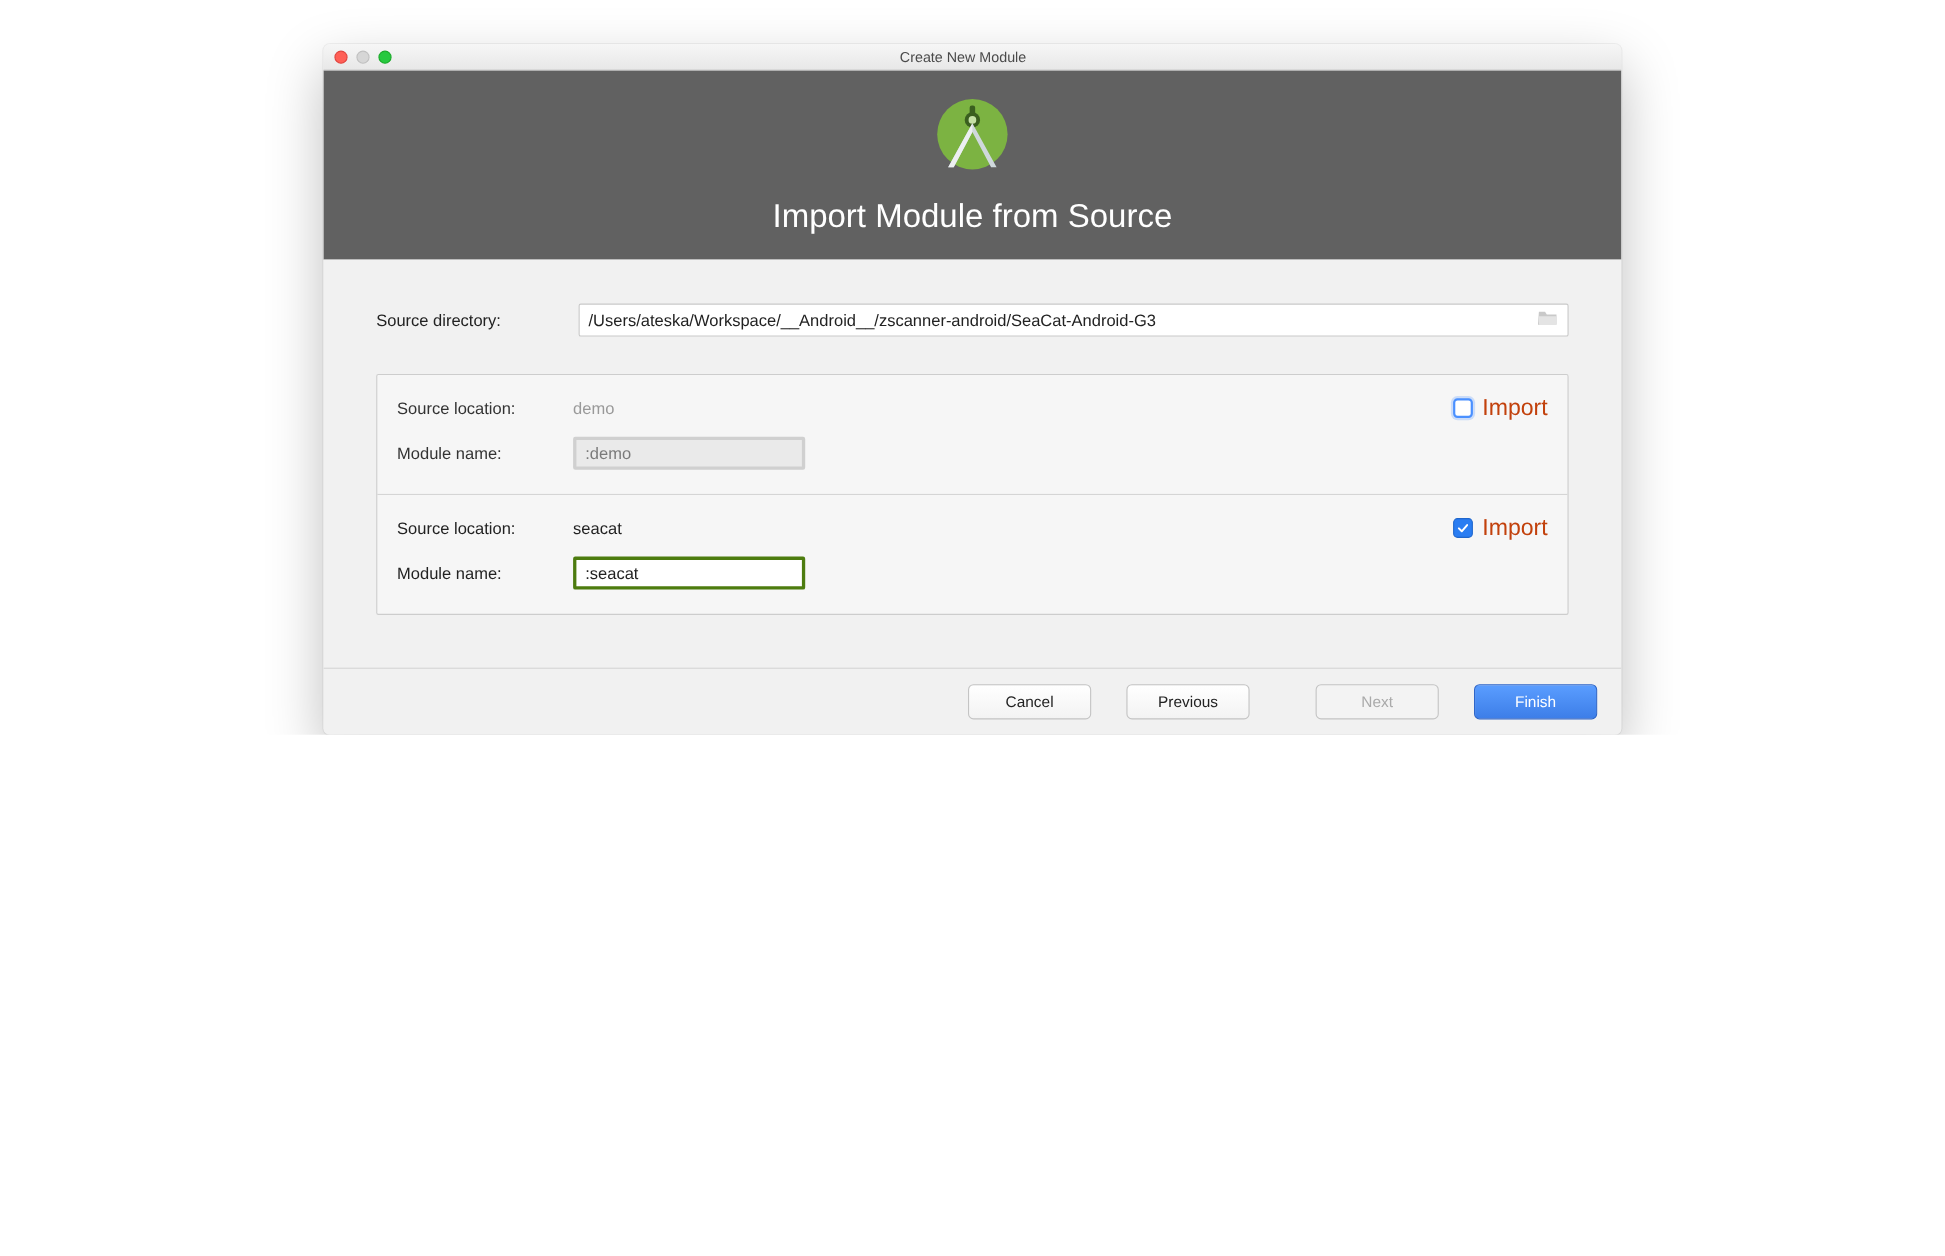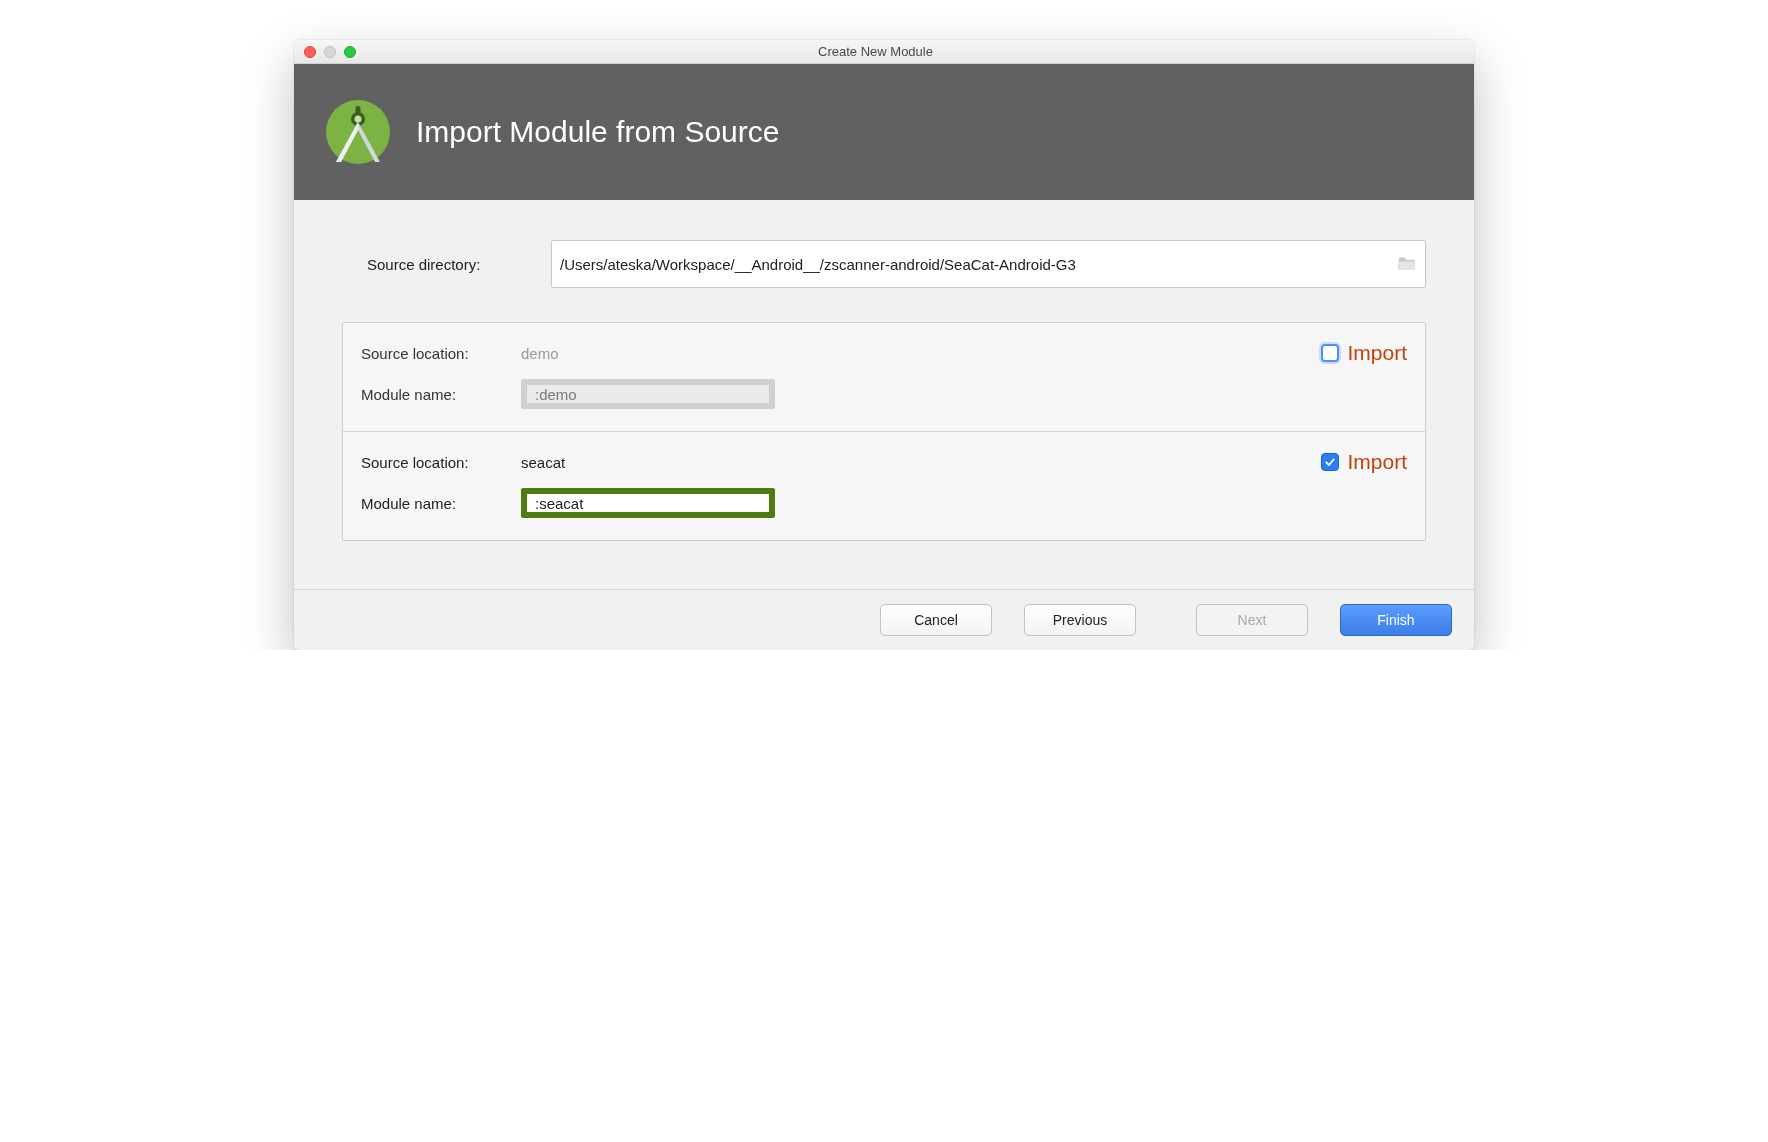--- a/index.html
+++ b/index.html
@@ -40,54 +40,54 @@
   .tl-min   { background: #d6d6d6; border: 1px solid #c0c0c0; }
   .tl-max   { background: #27c93f; border: 1px solid #1aab29; }
   .titlebar .title {
     position: absolute; left: 0; right: 17px;
     text-align: center;
     font-size: 13px;
     color: #4a4a4a;
   }
   .header {
     background: #616161;
-    padding: 32px 28px;
+    padding: 22px 28px;
     display: flex;
     align-items: center;
     gap: 22px;
+    flex-direction: column;
   }
   .android-logo {
     width: 72px; height: 72px;
     position: relative;
   }
   .header h1 {
     color: #fff;
     font-weight: 300;
     font-size: 30px;
   }
   .content {
     padding: 40px 48px 48px 48px;
     background: #f1f1f1;
   }
   .row-src {
     display: flex;
     align-items: center;
     gap: 14px;
     margin-bottom: 34px;
-    margin-left: 25px;
   }
   .row-src label {
     font-size: 15px;
     color: #222;
     white-space: nowrap;
     width: 170px;
   }
   .src-input {
     flex: 1;
-    height: 48px;
+    height: 30px;
     background: #fff;
     border: 1px solid #c9c9c9;
     border-radius: 2px;
     display: flex;
     align-items: center;
     padding: 0 8px;
     font-size: 15px;
   }
   .src-input .path { flex: 1; color: #222; }
   .folder-icon {
@@ -137,22 +137,22 @@
     background: #fff;
     border: 2px solid #4a90ff;
     box-shadow: 0 0 0 2px rgba(74,144,255,0.25);
   }
   .checkbox.checked {
     background: #2a7df2;
     border: 1px solid #1f66cc;
   }
   .checkbox.checked svg { width: 12px; height: 12px; }
   .module-name-input {
-    width: 254px; height: 30px;
-    border: 6px solid #4d7c0f;
+    width: 211px; height: 30px;
+    border: 3px solid #4d7c0f;
     background: #fff;
     padding: 0 8px;
     font-size: 15px;
     color: #222;
     border-radius: 2px;
   }
   .module.disabled .module-name-input {
     background: #eaeaea;
     color: #7a7a7a;
     border-color: #d0d0d0;

